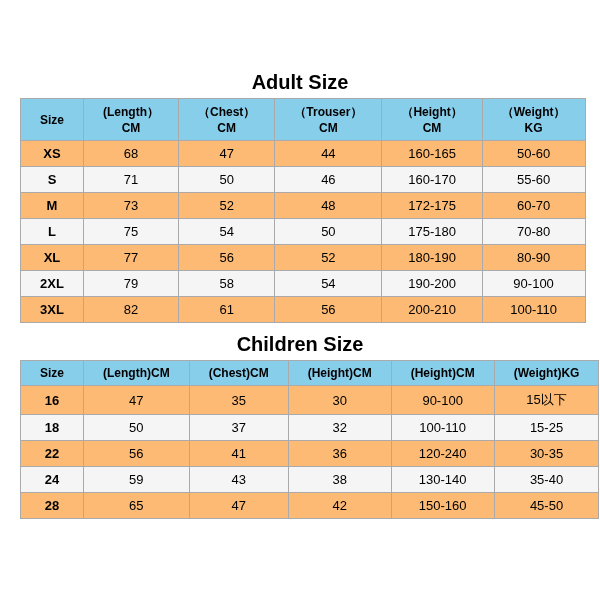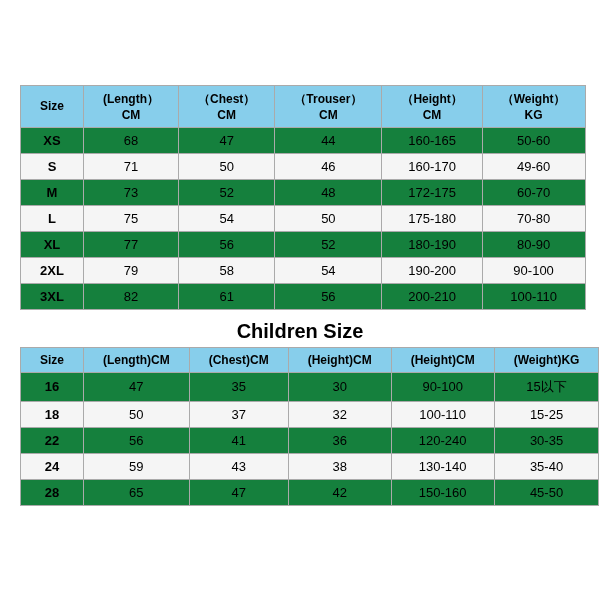--- a/index.html
+++ b/index.html
@@ -35,41 +35,42 @@
     }
     thead th {
       border: 1px solid #aaa;
       padding: 5px 19px;
       text-align: center;
       font-weight: bold;
       font-size: 12px;
       color: #000;
     }
     tbody tr {
-      background-color: #15803d;
+      background-color: #fdba74;
     }
     tbody tr:nth-child(even) {
       background-color: #f5f5f5;
     }
     tbody td {
       border: 1px solid #aaa;
       padding: 5px 4px;
       text-align: center;
       color: #000;
     }
     tbody td:first-child {
       font-weight: bold;
     }
   </style>
 </head>
 <body>
 
 <div class="container">
 
   <div>
+    <div class="section-title">Adult Size</div>
     <table>
       <thead>
         <tr id="adult-header-row">
             <th>Size</th>
             <th>(Length）CM</th>
             <th>（Chest）CM</th>
             <th>（Trouser）CM</th>
             <th>（Height）CM</th>
             <th>（Weight）KG</th>
           </tr>
@@ -82,21 +83,21 @@
             <td>44</td>
             <td>160-165</td>
             <td>50-60</td>
           </tr>
           <tr>
             <td>S</td>
             <td>71</td>
             <td>50</td>
             <td>46</td>
             <td>160-170</td>
-            <td>49-60</td>
+            <td>55-60</td>
           </tr>
           <tr>
             <td>M</td>
             <td>73</td>
             <td>52</td>
             <td>48</td>
             <td>172-175</td>
             <td>60-70</td>
           </tr>
           <tr>

